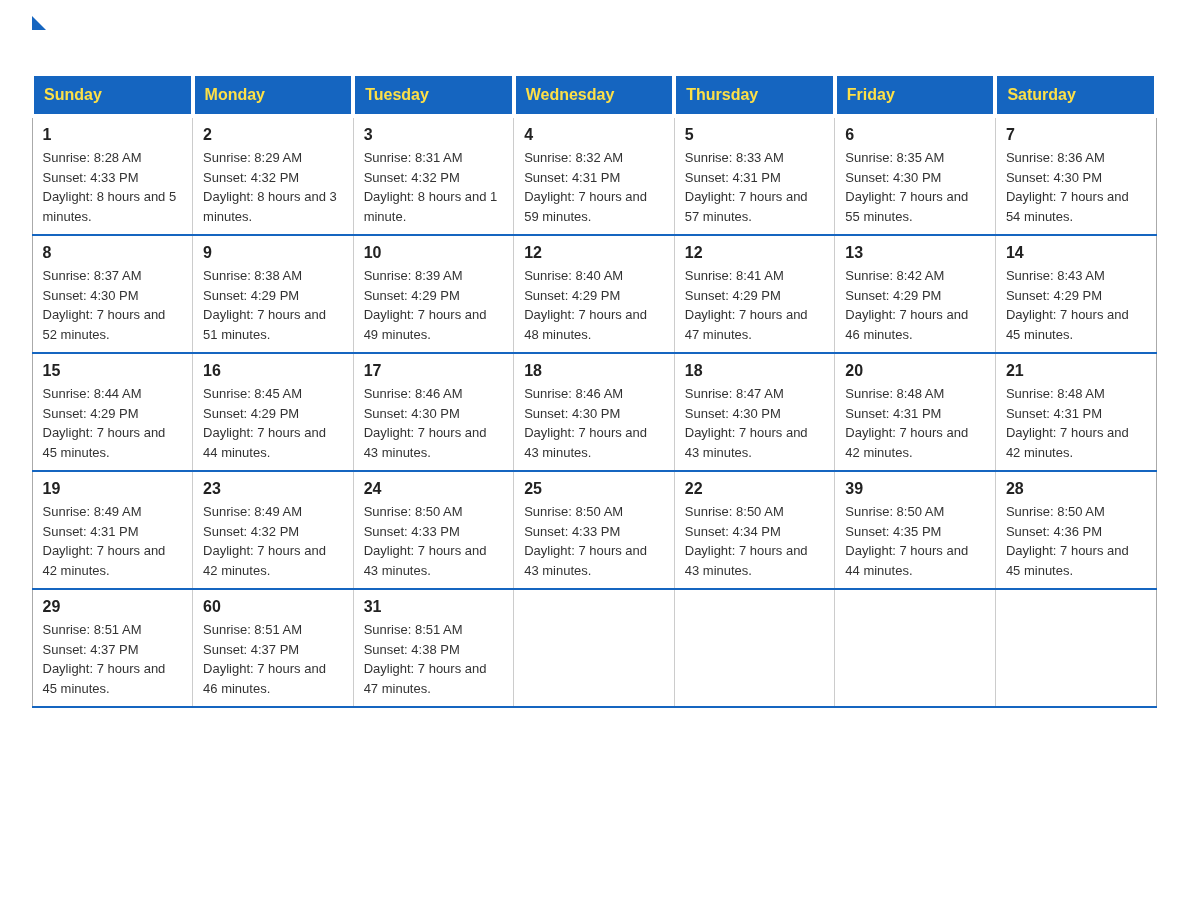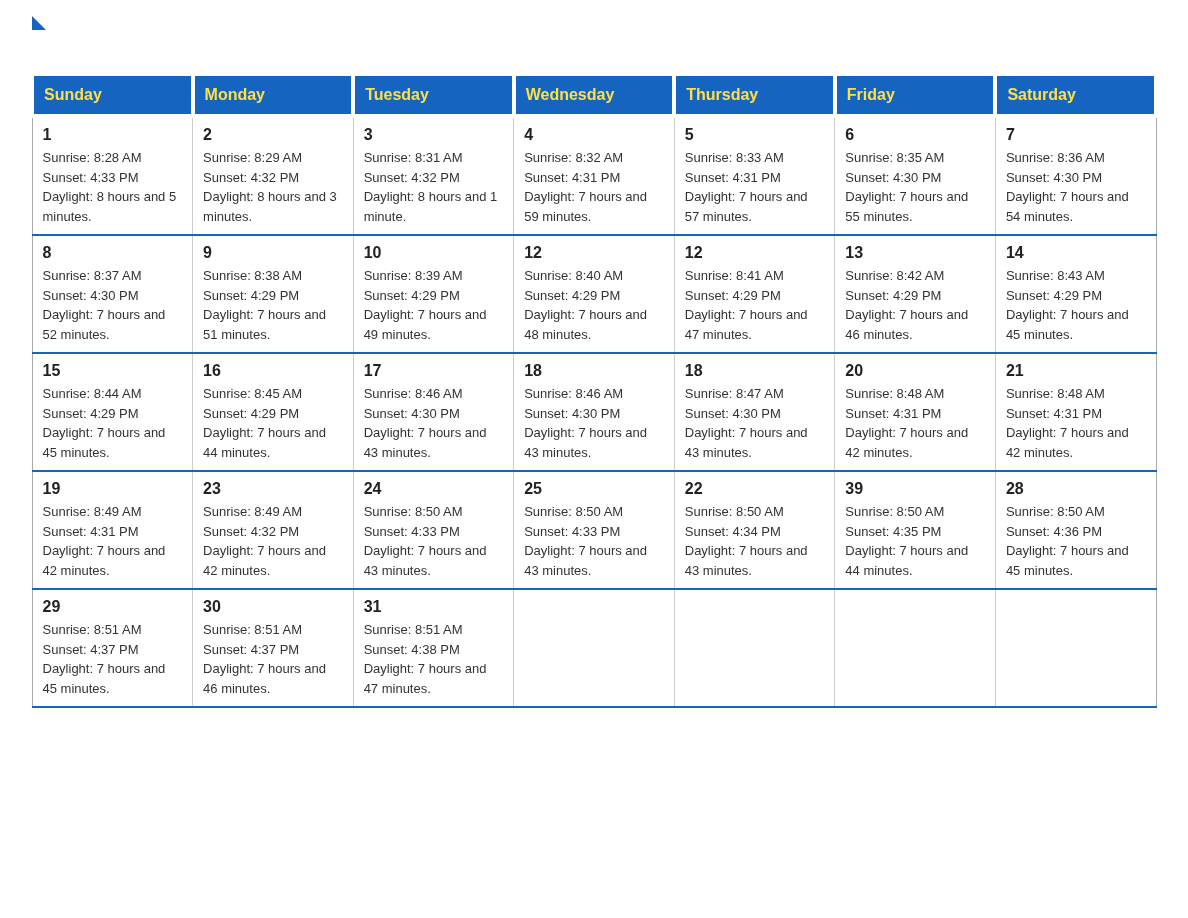--- a/index.html
+++ b/index.html
@@ -261,21 +261,21 @@
           <span class="day-number">28</span>
           <div class="day-info">Sunrise: 8:50 AM<br>Sunset: 4:36 PM<br>Daylight: 7 hours and 45 minutes.</div>
         </td>
       </tr>
       <tr>
         <td>
           <span class="day-number">29</span>
           <div class="day-info">Sunrise: 8:51 AM<br>Sunset: 4:37 PM<br>Daylight: 7 hours and 45 minutes.</div>
         </td>
         <td>
-          <span class="day-number">30</span>
+          <span class="day-number">60</span>
           <div class="day-info">Sunrise: 8:51 AM<br>Sunset: 4:37 PM<br>Daylight: 7 hours and 46 minutes.</div>
         </td>
         <td>
           <span class="day-number">31</span>
           <div class="day-info">Sunrise: 8:51 AM<br>Sunset: 4:38 PM<br>Daylight: 7 hours and 47 minutes.</div>
         </td>
         <td class="empty-cell"></td>
         <td class="empty-cell"></td>
         <td class="empty-cell"></td>
         <td class="empty-cell"></td>

